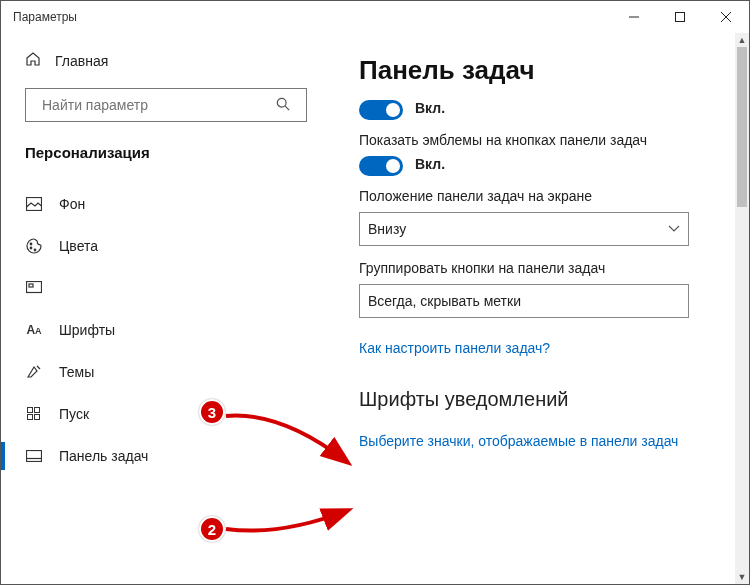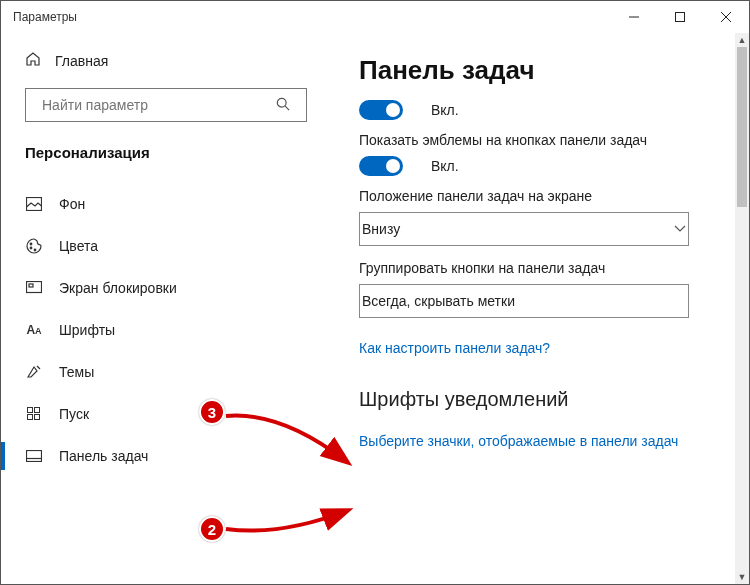--- a/index.html
+++ b/index.html
@@ -14,26 +14,26 @@
 .home-row { display: flex; align-items: center; gap: 14px; font-size: 14px; color: #222; margin-bottom: 18px; cursor: default; }
 .searchbox { display: flex; align-items: center; border: 1px solid #777; background: #fff; height: 34px; padding: 0 16px; margin-bottom: 22px; }
 .searchbox input { flex: 1; border: none; outline: none; font-size: 14px; color: #666; background: transparent; }
 .searchbox .sicon { color: #555; font-size: 14px; }
 .cat-title { font-size: 15px; font-weight: 600; color: #111; margin-bottom: 22px; }
 .nav-item { display: flex; align-items: center; gap: 16px; height: 40px; font-size: 14px; color: #222; cursor: default; margin: 1px 0; position: relative; }
 .nav-item.active::before { content: ""; position: absolute; left: -24px; top: 6px; bottom: 6px; width: 4px; background: #0067c0; }
 .nav-item .nicon { width: 18px; display: flex; justify-content: center; color: #333; font-size: 15px; }
 .content { flex: 1; padding: 22px 12px 0 28px; overflow: hidden; position: relative; }
 .content h1 { font-size: 26px; font-weight: 600; color: #111; margin-bottom: 14px; }
-.toggle-row { display: flex; align-items: center; gap: 28px; margin-bottom: 12px; }
+.toggle-row { display: flex; align-items: flex-start; gap: 12px; margin-bottom: 12px; font-weight: bold; }
 .toggle { width: 44px; height: 20px; border-radius: 10px; background: #0067c0; position: relative; }
 .toggle::after { content: ""; position: absolute; right: 3px; top: 3px; width: 14px; height: 14px; border-radius: 50%; background: #fff; }
 .tlabel { font-size: 14px; color: #222; }
 .field-label { font-size: 14px; color: #222; margin: 6px 0 8px 0; }
-.select { border: 1px solid #888; height: 34px; display: flex; align-items: center; justify-content: space-between; padding: 0 2px; font-size: 14px; color: #222; margin-bottom: 14px; width: 330px; max-width:100%; }
+.select { border: 1px solid #888; height: 34px; display: flex; align-items: center; justify-content: space-between; padding: 0 8px; font-size: 14px; color: #222; margin-bottom: 14px; width: 330px; max-width:100%; }
 .select .chev { color: #555; font-size: 12px; }
 .link { color: #0067c0; font-size: 14px; margin: 8px 0; cursor: default; display: inline-block; }
 .content h2 { font-size: 20px; font-weight: 400; color: #222; margin: 24px 0 14px 0; }
 .vscroll { position: absolute; right: 0; top: 0; bottom: 0; width: 14px; background: #f0f0f0; display:flex; flex-direction:column; }
 .vscroll .arrow { height:14px; display:flex; align-items:center; justify-content:center; font-size:9px; color:#555;}
 .vscroll .track { flex:1; position:relative;}
 .vscroll .thumb { position:absolute; left:2px; right:2px; top:0; height:160px; background:#c0c0c0;}
 
 .badge { position: absolute; width: 26px; height: 26px; border-radius: 50%; background: #d30000; border: 2px solid #fff; color: #fff; font-weight: 700; font-size: 15px; display: flex; align-items: center; justify-content: center; box-shadow: 0 0 2px rgba(0,0,0,.4); }
 .arrow-svg { position: absolute; pointer-events: none; }
@@ -109,21 +109,20 @@
           </span>
         <span>Цвета</span>
       </div>
       <div class="nav-item">
         <span class="nicon">
             <svg width="16" height="14" viewBox="0 0 16 14" fill="none" stroke="#333" stroke-width="1.2">
               <rect x="0.5" y="0.5" width="15" height="11"></rect>
               <rect x="3" y="3" width="4" height="3"></rect>
             </svg>
           </span>
-        <span>Экран блокировки</span>
       </div>
       <div class="nav-item">
         <span class="nicon">
             <span style="font-size:12px;font-weight:600;">A<span style="font-size:9px;">A</span></span>
           </span>
         <span>Шрифты</span>
       </div>
       <div class="nav-item">
         <span class="nicon">
             <svg width="16" height="16" viewBox="0 0 16 16" fill="none" stroke="#333" stroke-width="1.2">

